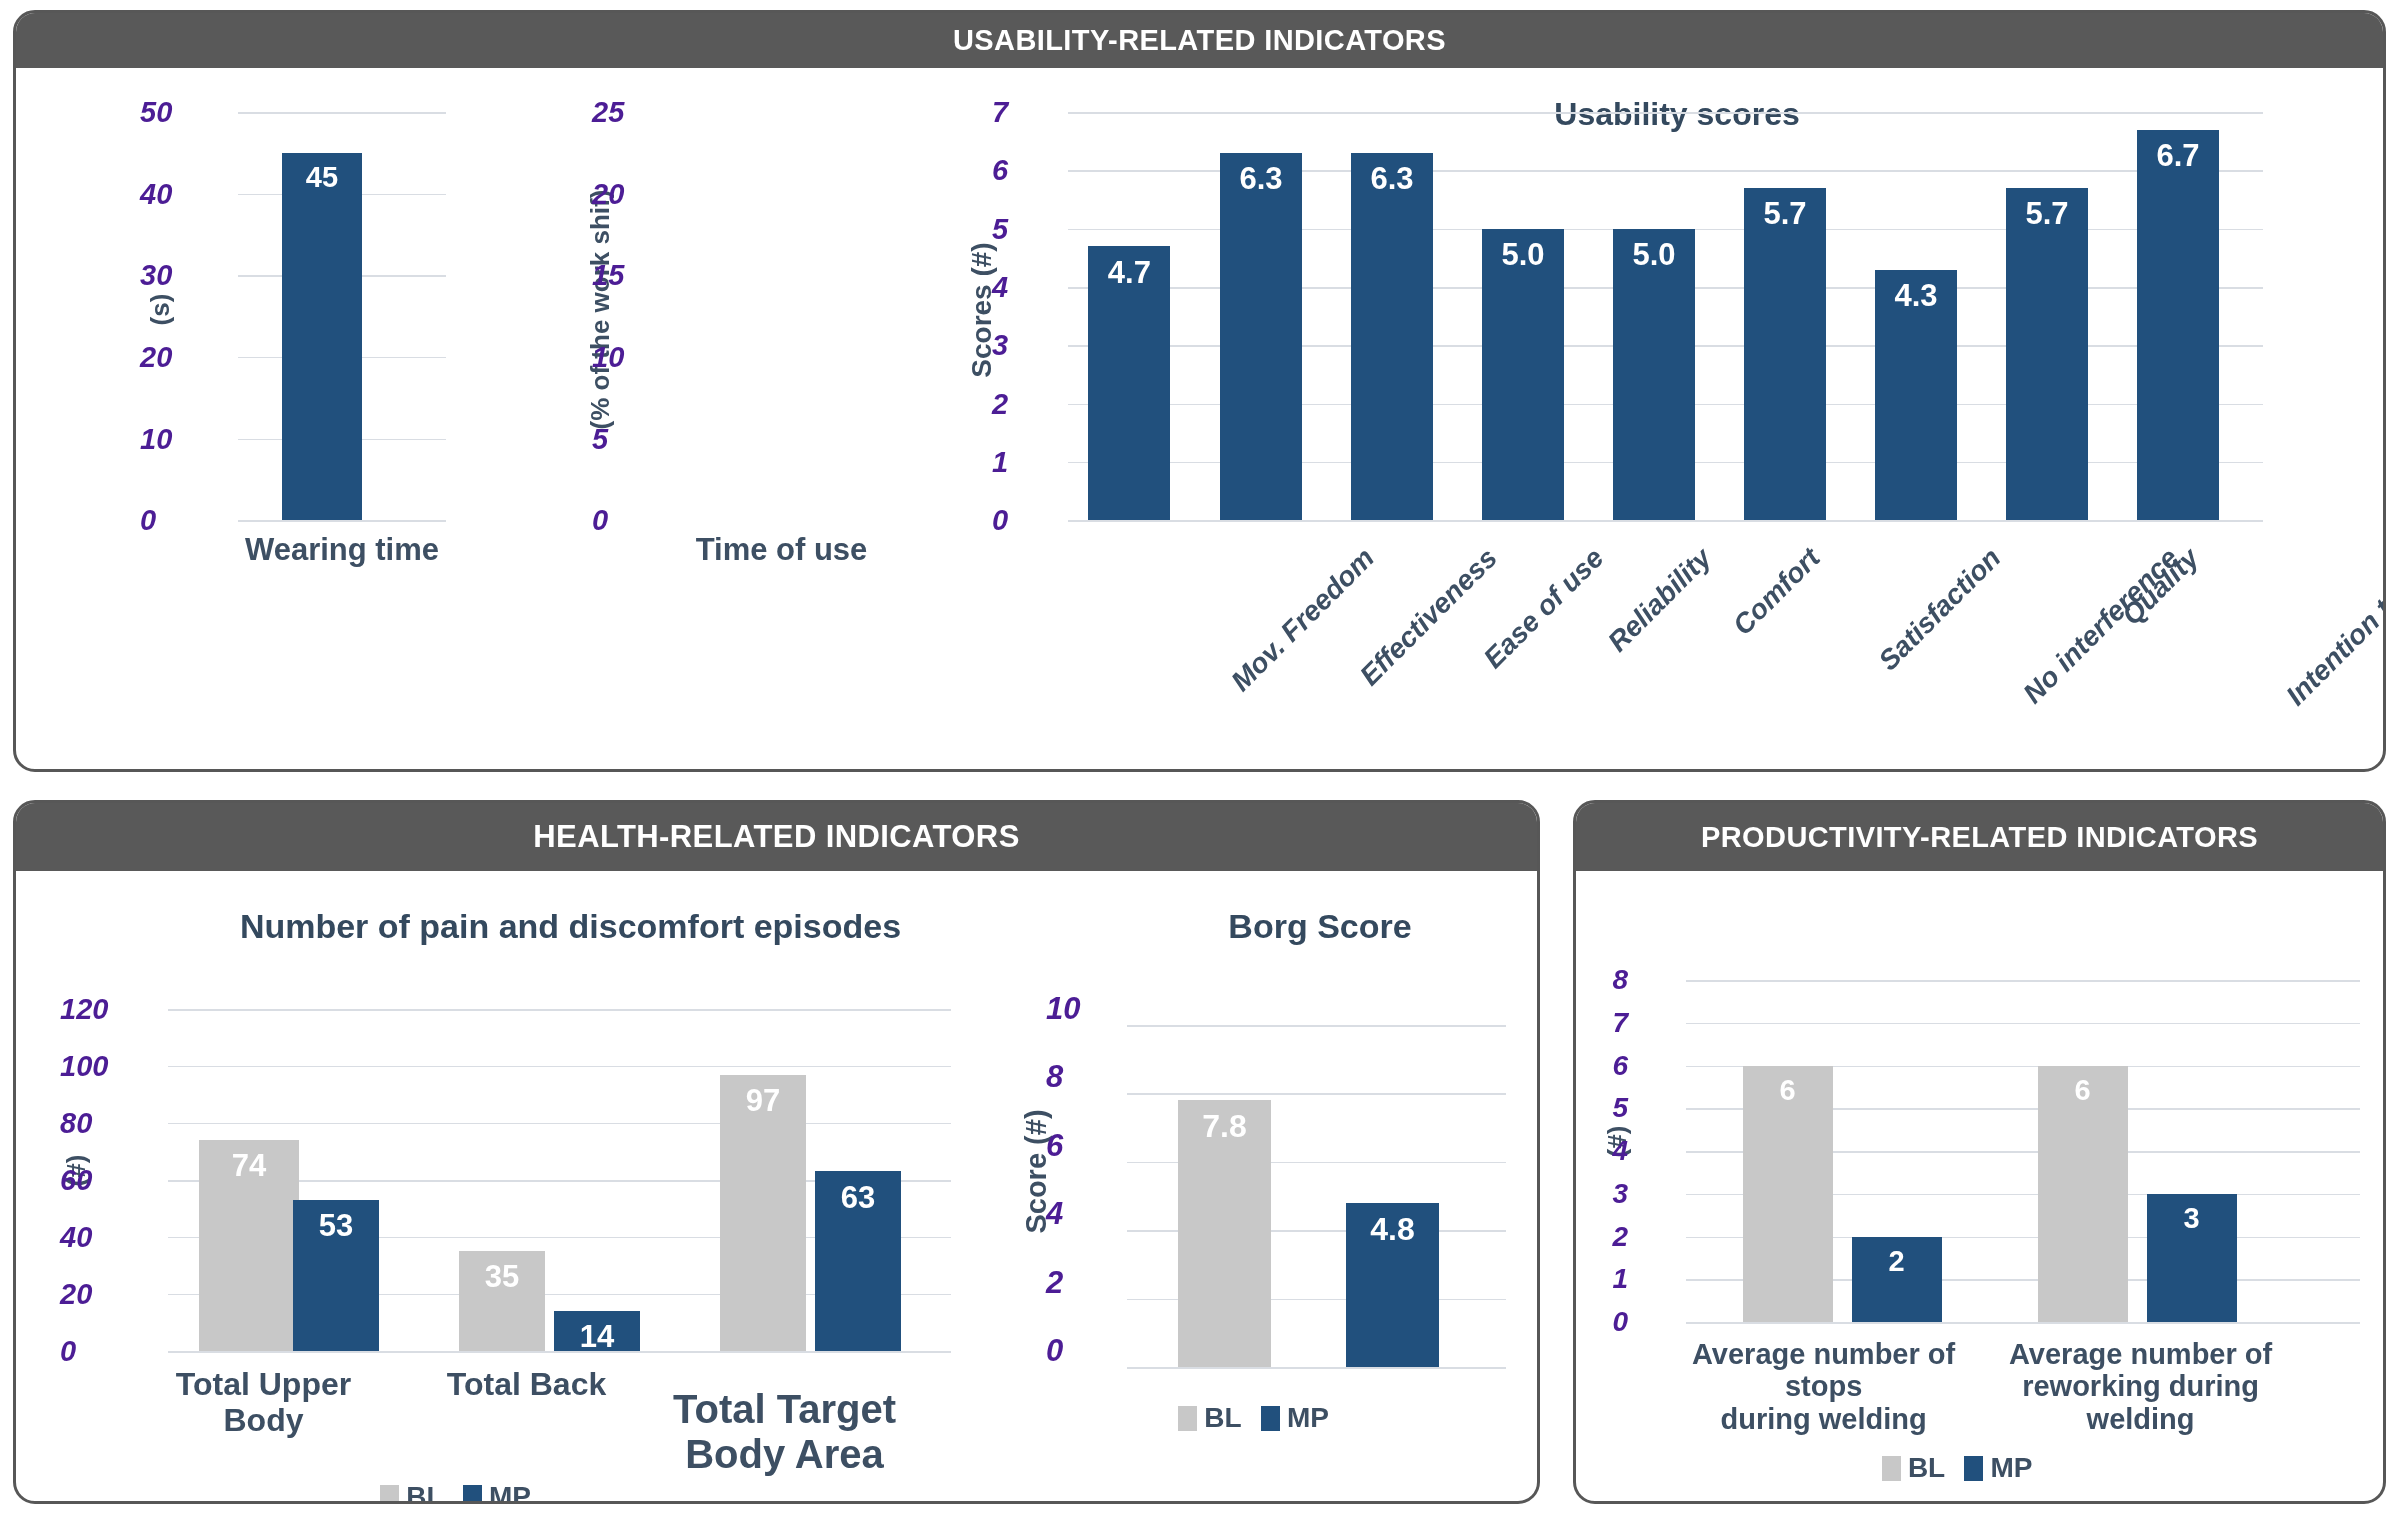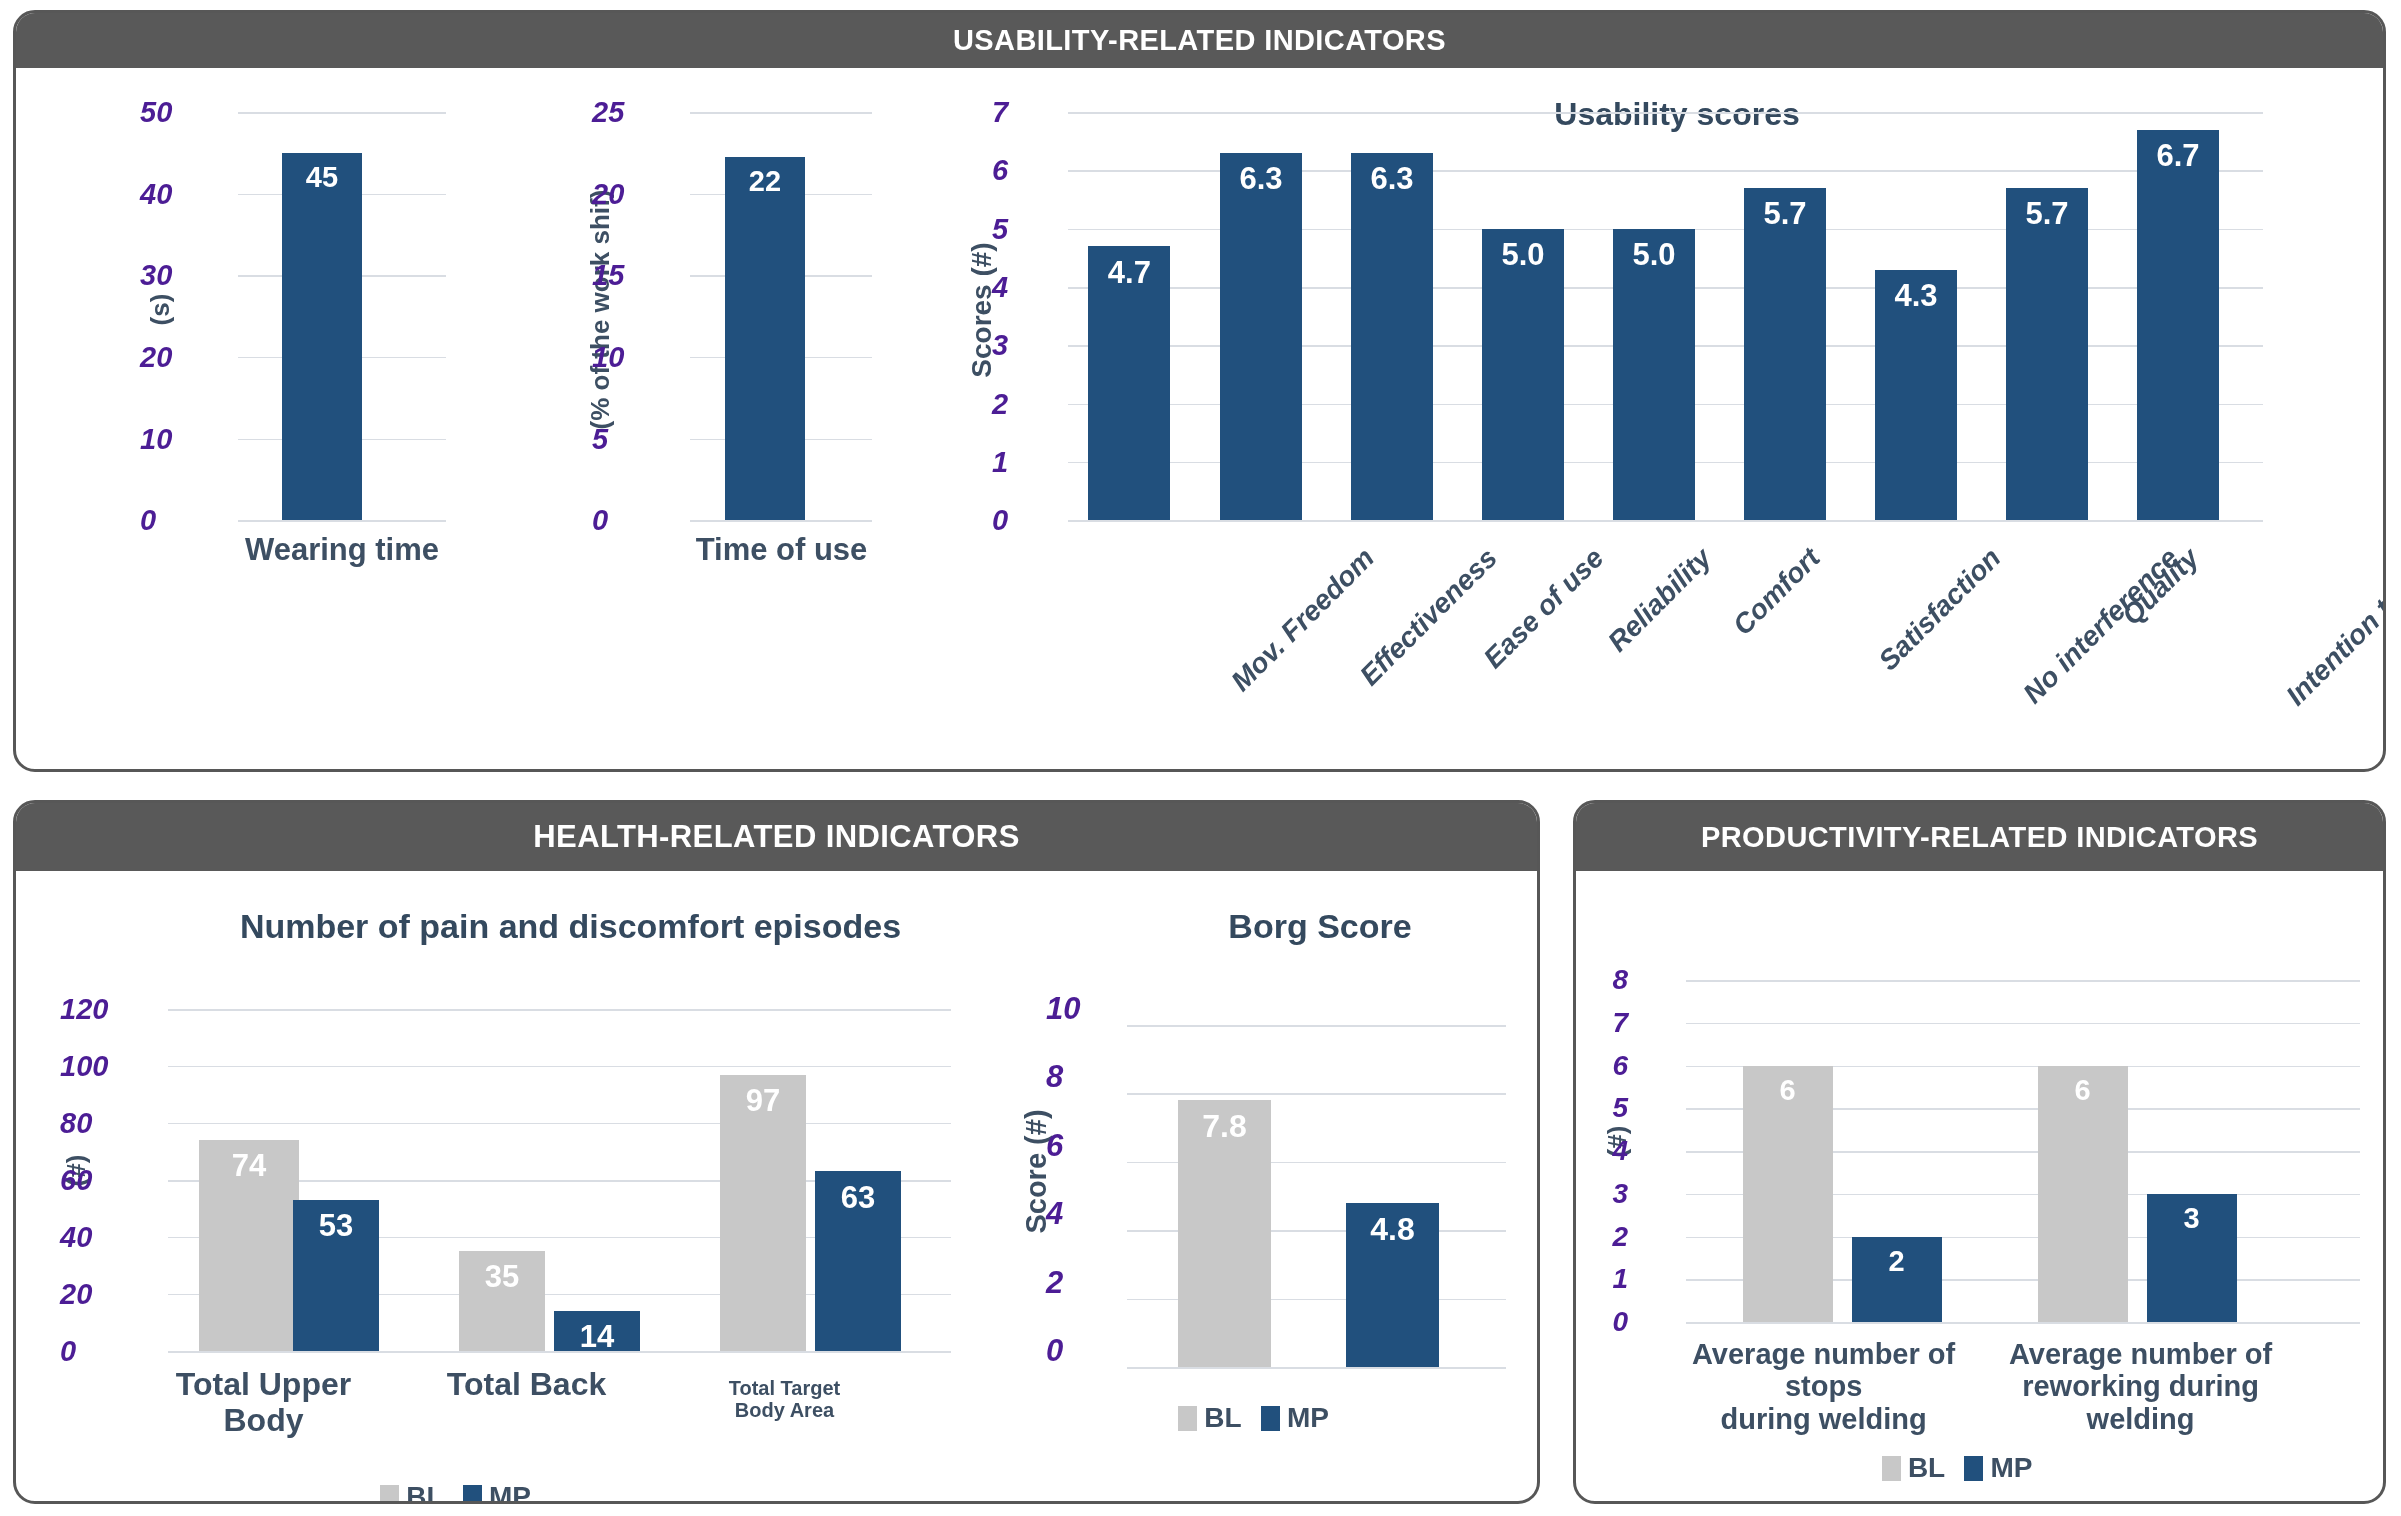--- a/index.html
+++ b/index.html
@@ -137,35 +137,20 @@
           <span>(% of the work shif)</span>
         </div>
         <div class="axis-y" style="left:44px; width:80px; height:408px; font-size:29px;">
           <div class="tick" style="top:0%;   width:80px;">25</div>
           <div class="tick" style="top:20%;  width:80px;">20</div>
           <div class="tick" style="top:40%;  width:80px;">15</div>
           <div class="tick" style="top:60%;  width:80px;">10</div>
           <div class="tick" style="top:80%;  width:80px;">5</div>
           <div class="tick" style="top:100%; width:80px;">0</div>
         </div>
-        <div class="plot" style="left:142px; top:0; width:182px; height:408px;">
-          <div class="gridlines">
-            <div style="top:0%"></div>
-              <div style="top:20%"></div>
-              <div style="top:40%"></div>
-            <div style="top:60%"></div>
-              <div style="top:80%"></div>
-              <div style="top:100%"></div>
-          </div>
-          <div class="bars">
-            <div class="bar blue" style="left:35px; width:80px; height:89%;">
-              <span class="val" style="font-size:29px;">22</span>
-            </div>
-          </div>
-        </div>
         <div class="xlabel" style="left:117px; top:421px; width:233px; font-size:31px;">Time of use</div>
       </div>
 
       <div class="chart" id="chart-usability-scores" style="left:932px; top:44px; width:1318px; height:408px;">
         <div class="ctitle" style="left:219px; top:-16px; width:1020px; font-size:32px;">Usability scores</div>
         <div class="ylabel" style="left:-54px; top:182px; width:175px; height:29px; font-size:28px; text-align:center;">
           <span>Scores (#)</span>
         </div>
         <div class="axis-y" style="left:44px; width:58px; height:408px; font-size:29px;">
           <div class="tick" style="top:0%;      width:58px;">7</div>
@@ -286,21 +271,21 @@
           </div>
         </div>
 
         <div class="xlabel" style="left:76px; top:358px; width:255px; font-size:32px;">
           <div>Total Upper</div>
           <div>Body</div>
         </div>
         <div class="xlabel" style="left:339px; top:358px; width:255px; font-size:32px;">
           <div>Total Back</div>
         </div>
-        <div class="xlabel" style="left:597px; top:368px; width:255px; font-size:20px;">
+        <div class="xlabel" style="left:597px; top:378px; width:255px; font-size:40px;">
           <div>Total Target</div>
           <div>Body Area</div>
         </div>
 
         <div class="legend" style="left:320px; top:472px;">
           <div class="entry">
             <span class="swatch gray"></span>
             <span class="lg-label">BL</span>
           </div>
           <div class="entry">

